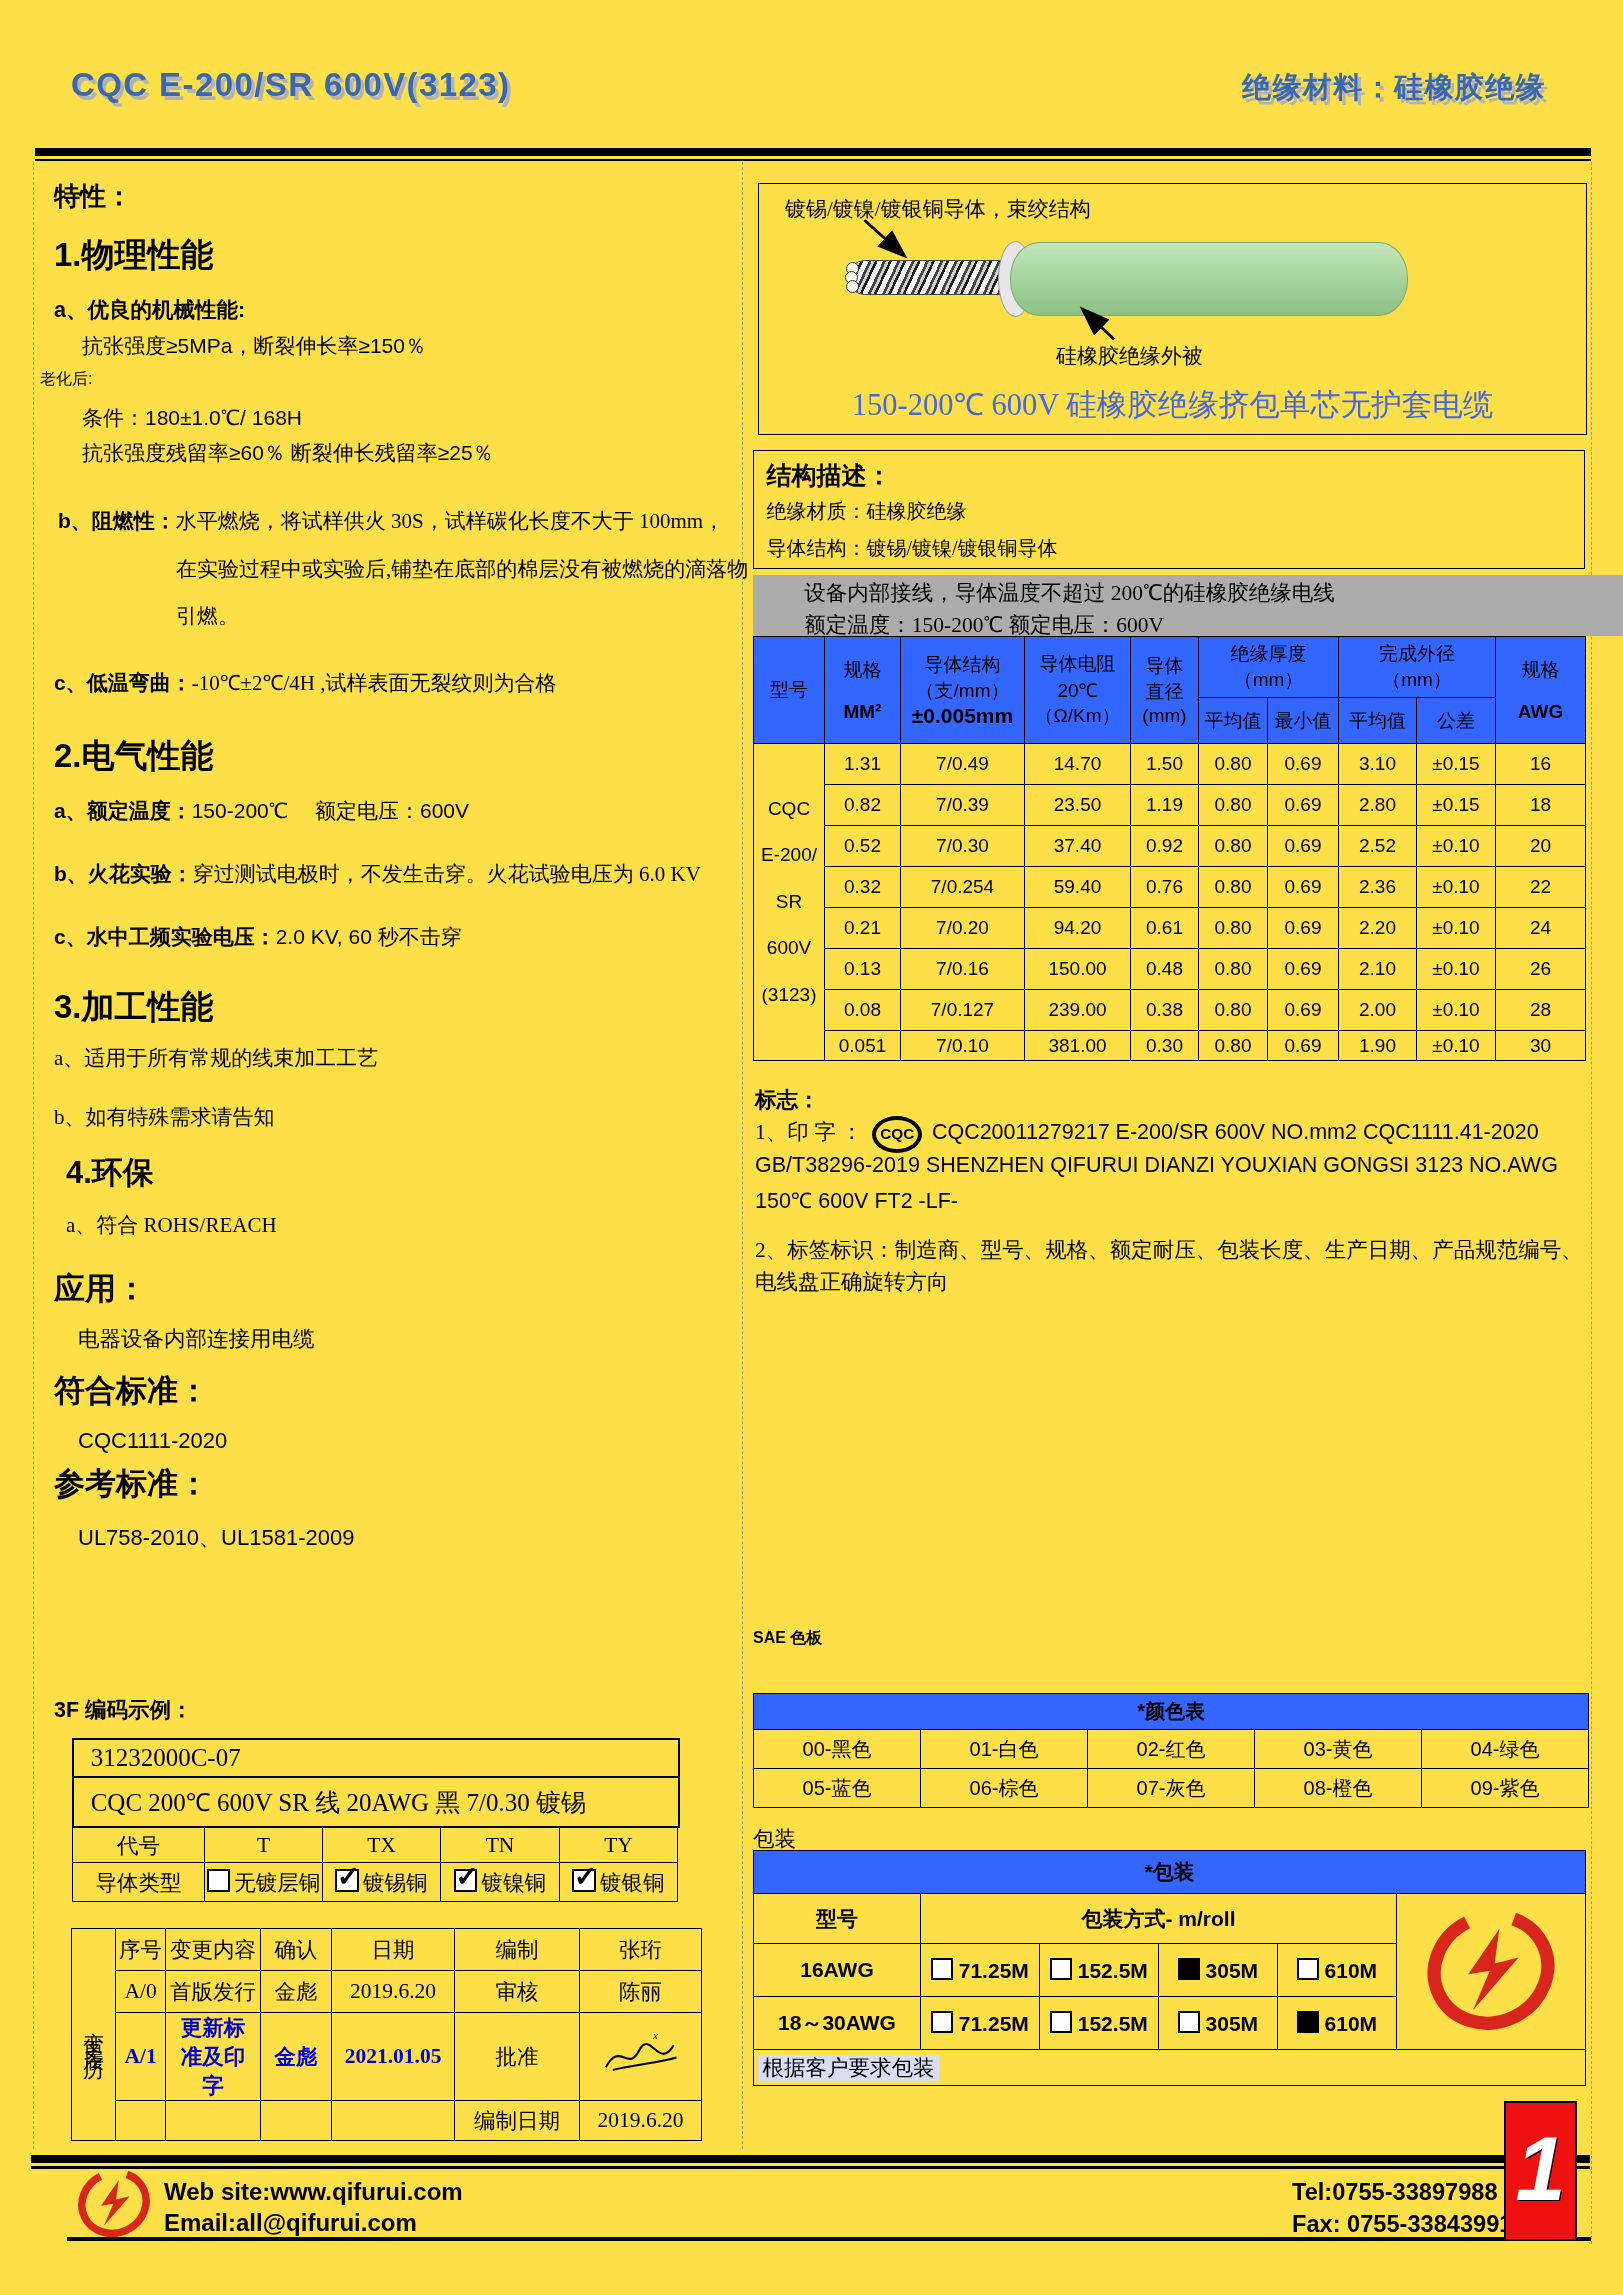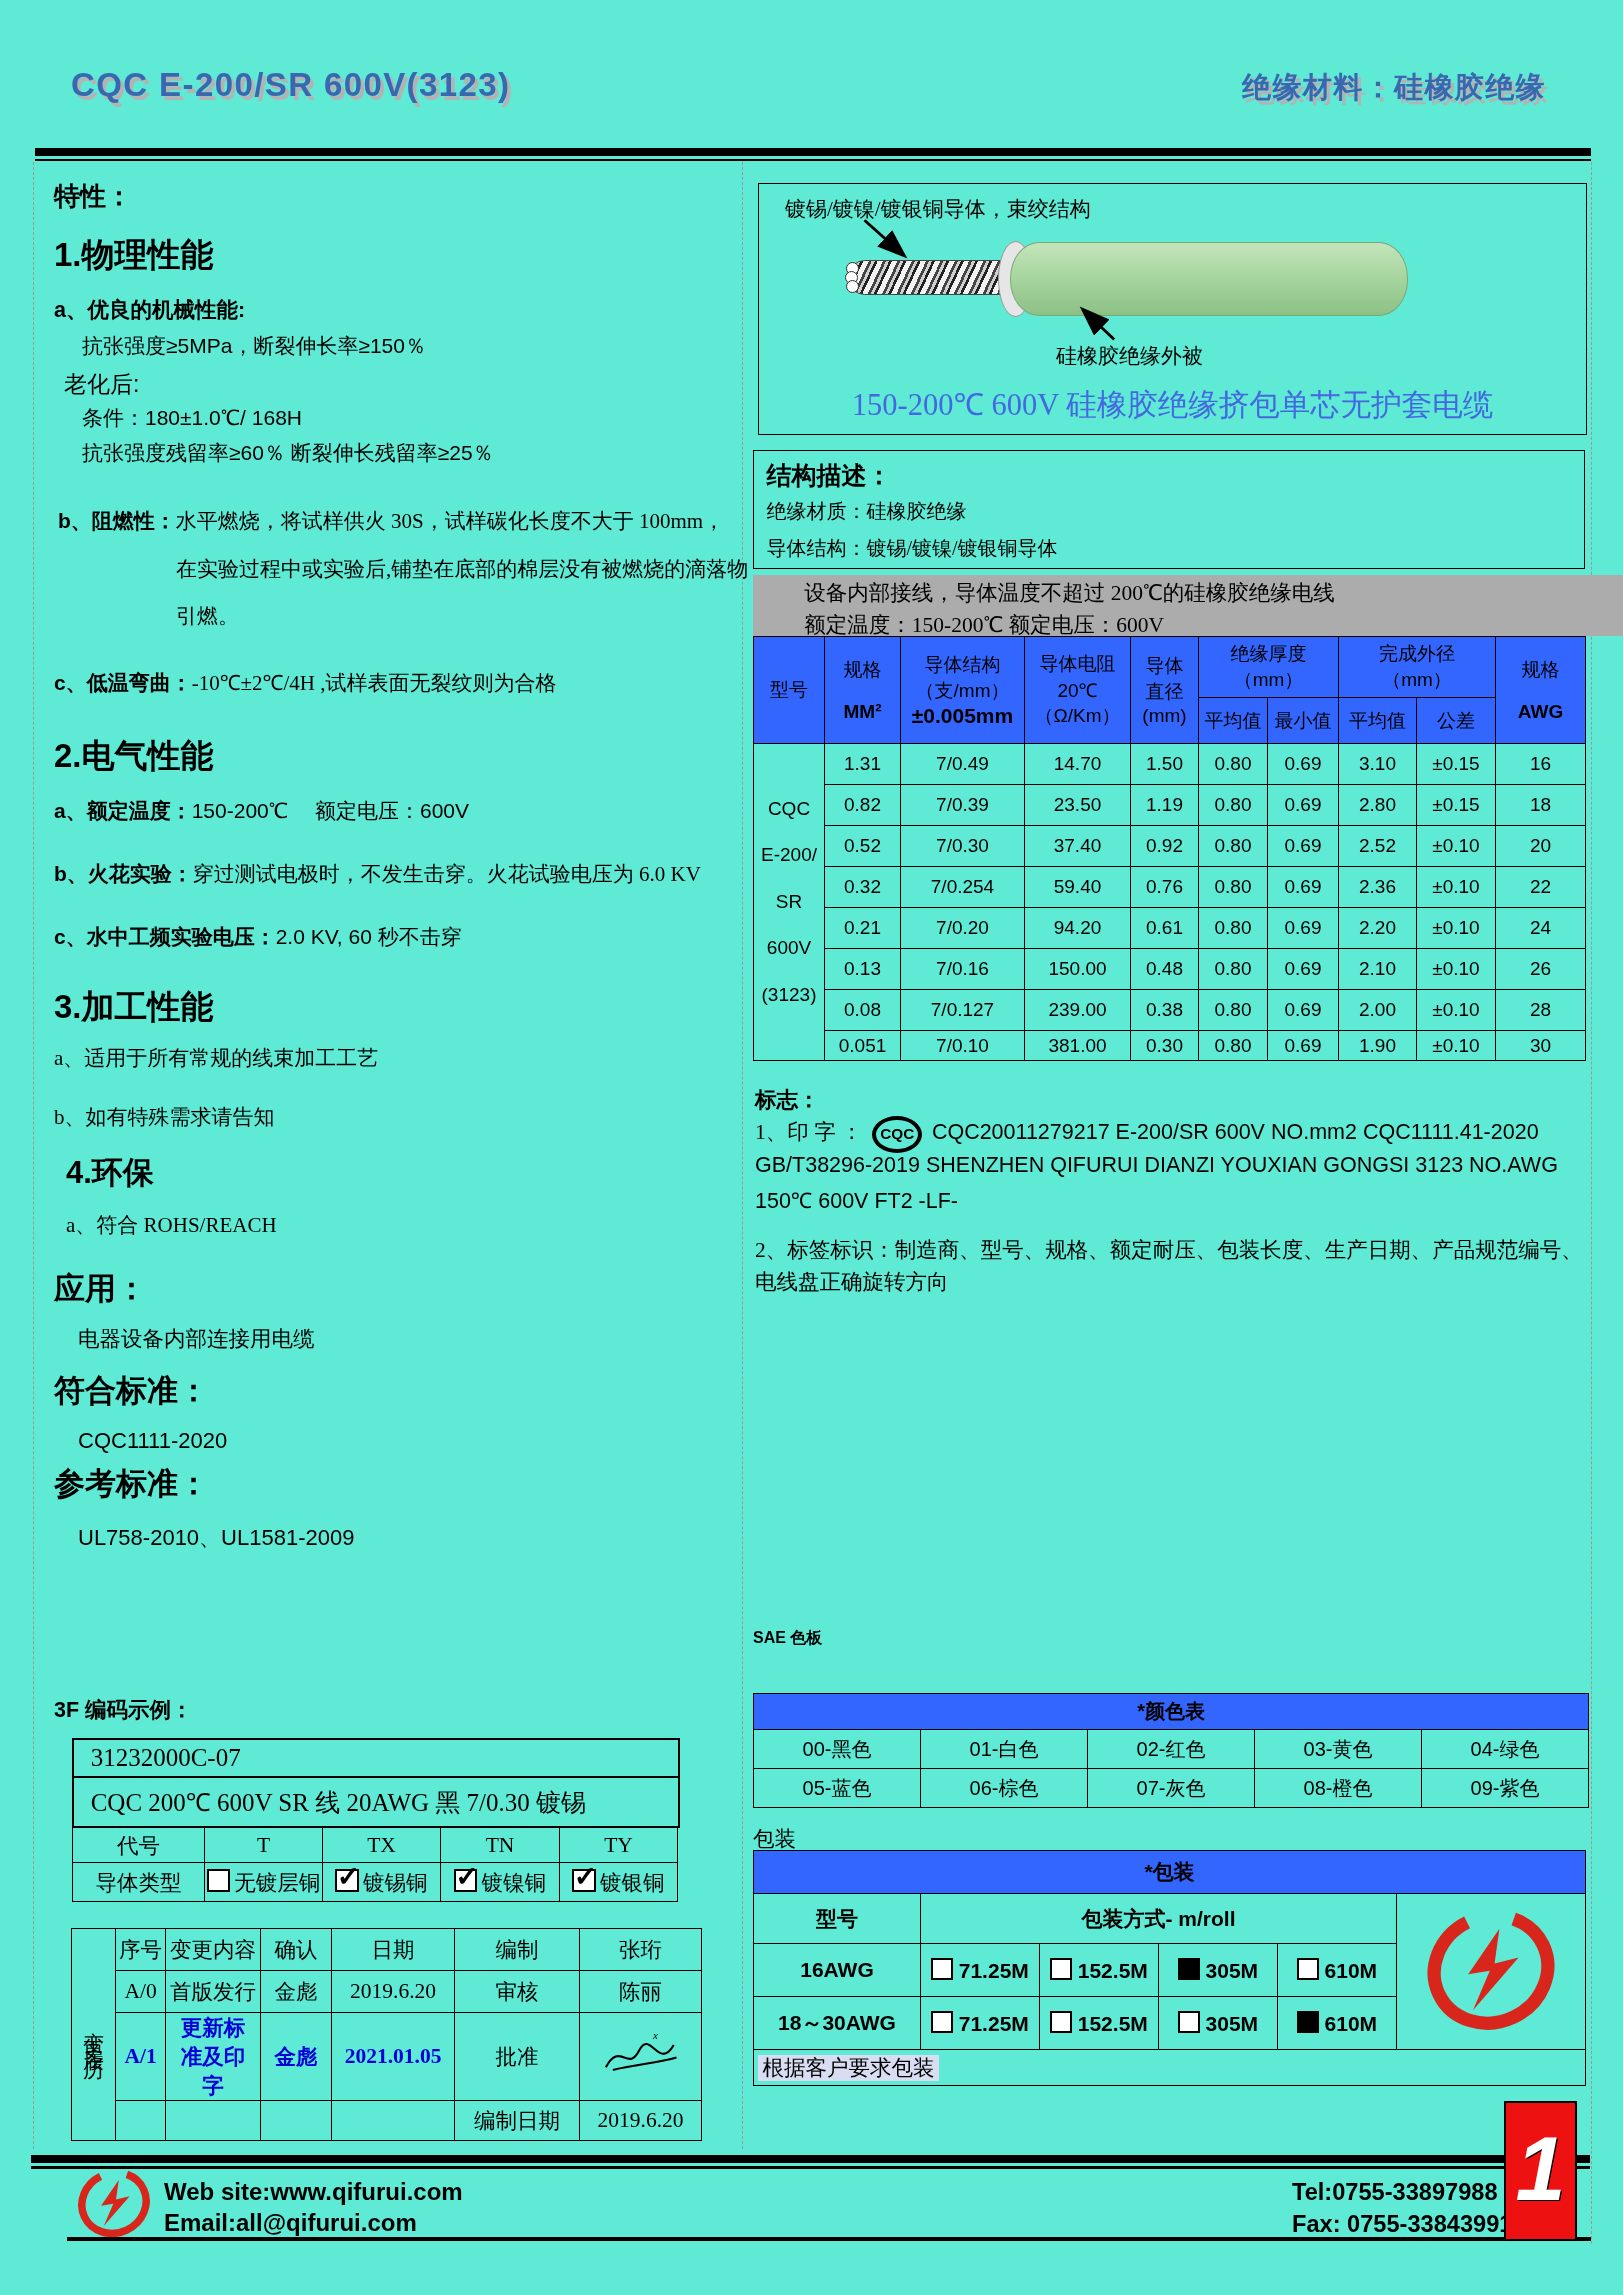--- a/index.html
+++ b/index.html
@@ -1,16 +1,16 @@
 <!DOCTYPE html>
 <html style="font-size:11px"><head>
 <meta charset="utf-8">
 <style>
   html,body{margin:0;padding:0;background:#fff;}
-  #page{position:relative;width:1623px;height:2295px;background:#5eead4;overflow:hidden;
+  #page{position:relative;width:1623px;height:2295px;background:#fde047;overflow:hidden;
         font-family:"Liberation Sans",sans-serif;color:#000;}
   .abs{position:absolute;}
   .sans{font-family:"Liberation Sans",sans-serif;}
   .serif{font-family:"Liberation Serif",serif;}
   .b{font-weight:bold;}
   .ctr{text-align:center;}
   .shadowtitle{color:#3a68b0;font-weight:bold;letter-spacing:1.4px;
      text-shadow:3.5px 3.5px 0 #b3b3b3;}
   .dash{border-left:1.4px dashed #999;width:0;}
   .hrbar{background:#000;}
@@ -47,21 +47,21 @@
 
   <div class="abs dash" style="left:33px;top:162px;height:1987px;"></div>
   <div class="abs dash" style="left:742px;top:162px;height:1987px;"></div>
   <div class="abs dash" style="left:1591px;top:162px;height:2082px;"></div>
 
   <div class="abs b" style="left:54px;top:179px;font-size:26px;">特性：</div>
   <div class="abs b" style="left:54px;top:233px;font-size:33px;">1.物理性能</div>
 
   <div class="abs b" style="left:54px;top:295px;font-size:21.5px;">a、优良的机械性能:</div>
   <div class="abs" style="left:82px;top:332px;font-size:21px;">抗张强度≥5MPa，断裂伸长率≥150％</div>
-  <div class="abs" style="left:64px;top:369px;font-size:23px;">老化后:</div>
+  <div class="abs" style="left:40px;top:369px;font-size:16px;">老化后:</div>
   <div class="abs" style="left:82px;top:404px;font-size:21px;">条件：180±1.0℃/ 168H</div>
   <div class="abs" style="left:82px;top:439px;font-size:21px;">抗张强度残留率≥60％  断裂伸长残留率≥25％</div>
 
   <div class="abs" style="left:58px;top:507px;font-size:21px;">
     <span class="b">b、阻燃性：</span><span class="serif">水平燃烧，将试样供火 30S，试样碳化长度不大于 100mm，</span>
   </div>
   <div class="abs serif" style="left:176px;top:555px;font-size:21px;">在实验过程中或实验后,铺垫在底部的棉层没有被燃烧的滴落物</div>
   <div class="abs serif" style="left:176px;top:602px;font-size:21px;">引燃。</div>
 
   <div class="abs" style="left:54px;top:668px;font-size:21px;">

